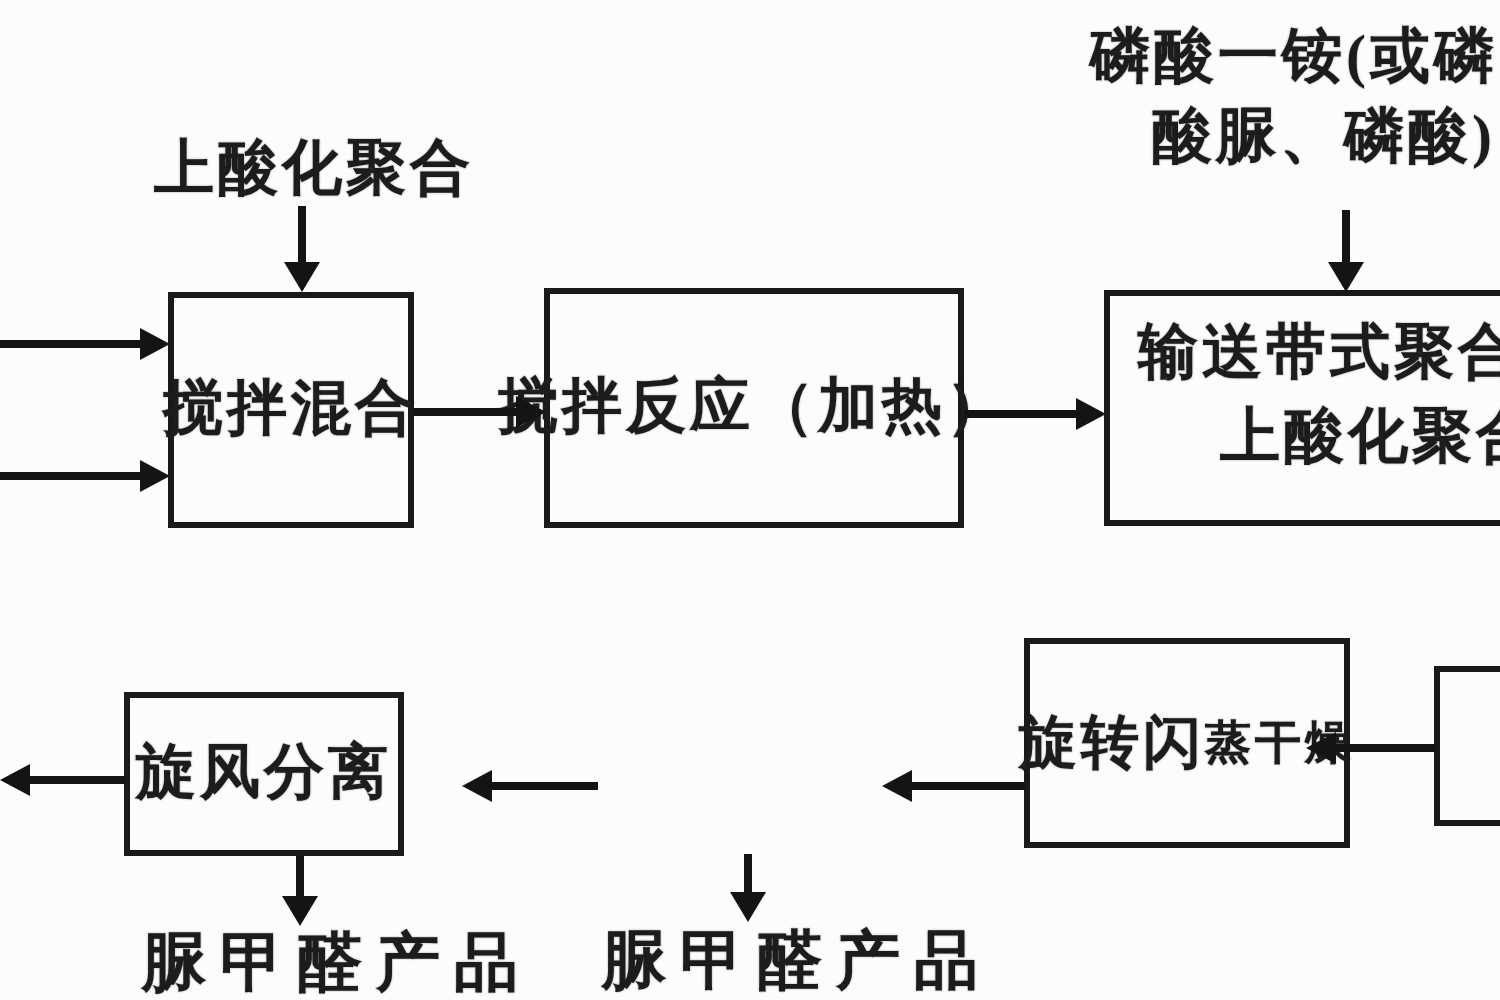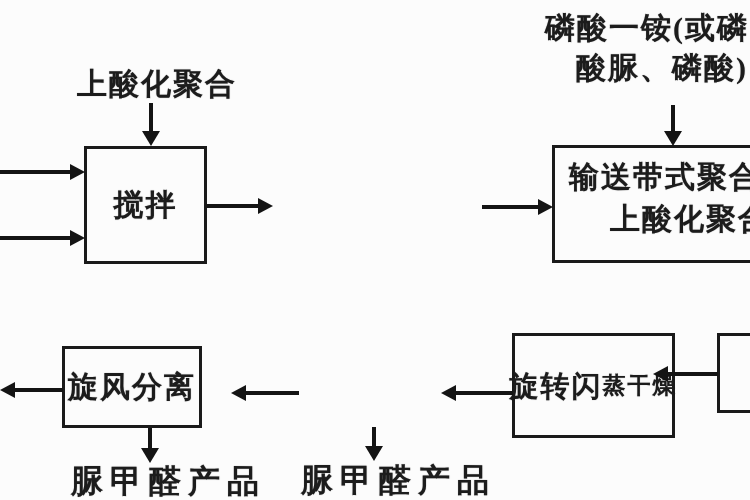--- a/index.html
+++ b/index.html
@@ -40,31 +40,36 @@
 <div class="canvas">
 
   <div class="label" style="left:77px;top:64px">上酸化聚合</div>
   <div class="label" style="left:545px;top:8px">磷酸一铵(或磷</div>
   <div class="label" style="left:576px;top:48px">酸脲、磷酸)</div>
   <div class="label product" style="left:71px;top:460px">脲甲醛产品</div>
   <div class="label product" style="left:301px;top:459px">脲甲醛产品</div>
 
   <div class="box" style="left:84px;top:146px;width:123px;height:118px">
     <div class="bl">搅拌</div>
+    <div class="bl">混合</div>
   </div>
 
+  <div class="box" style="left:272px;top:144px;width:210px;height:120px">
+    <div class="bl">搅拌反应</div>
+    <div class="bl">（加热）</div>
+  </div>
 
   <div class="box" style="left:552px;top:145px;width:258px;height:118px">
     <div class="bl abs" style="left:14px;top:8px">输送带式聚合</div>
     <div class="bl abs" style="left:55px;top:50px">上酸化聚合</div>
   </div>
 
   <div class="box" style="left:717px;top:333px;width:70px;height:80px"></div>
 
-  <div class="box" style="left:512px;top:333px;width:163px;height:105px">
+  <div class="box" style="left:512px;top:319px;width:163px;height:105px">
     <div class="bl" style="line-height:40px;font-size:29px">旋转闪</div>
     <div class="bl" style="line-height:40px;font-size:23px">蒸干燥</div>
   </div>
 
 
   <div class="box" style="left:62px;top:346px;width:140px;height:82px">
     <div class="bl">旋风分离</div>
   </div>
 
   <div class="arrow" style="left:140px;top:103px;width:22px;height:43px">

